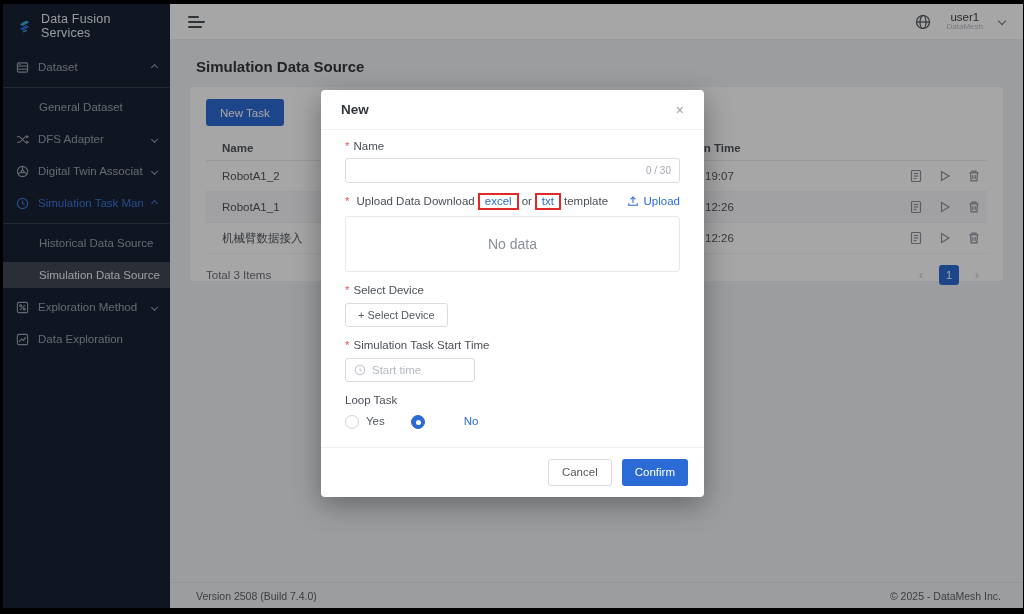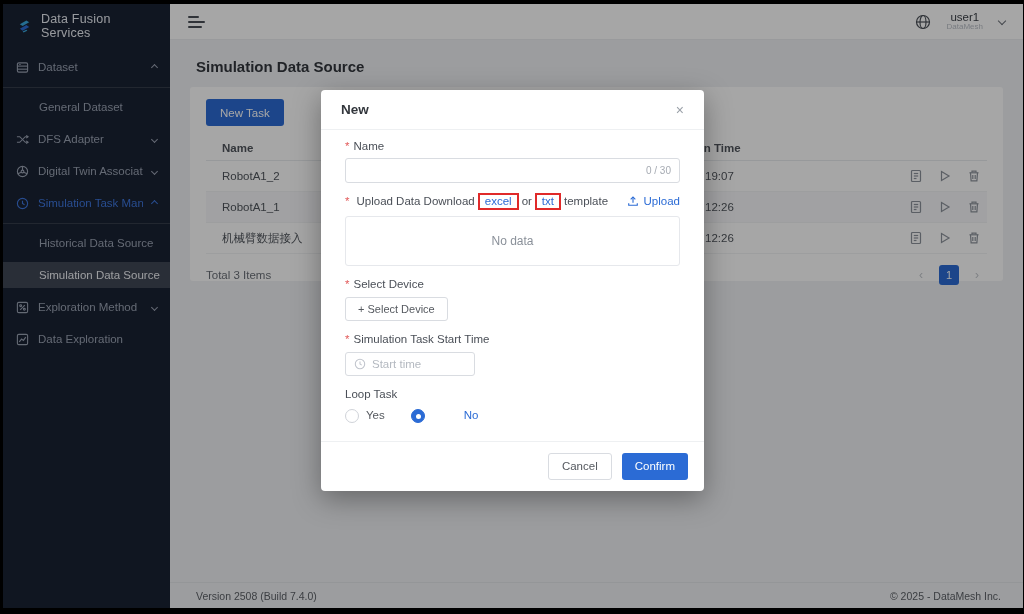--- a/index.html
+++ b/index.html
@@ -77,21 +77,21 @@
   .req { color:#e25b5b; margin-right:4px; }
   .gap { margin-top:10px; }
   .name-input { margin-top:4px; height:25px; border:1px solid #d9dce1; border-radius:3px; display:flex; align-items:center; padding:0 8px; }
   .name-input input { flex:1; border:none; outline:none; font-size:11.5px; font-family:inherit; }
   .counter { font-size:10px; color:#a6abb3;margin-left:40px; }
   .upload-row { display:flex; align-items:center; justify-content:space-between; }
   .upl-sentence { display:flex; align-items:center; flex-wrap:nowrap; font-size:11.5px; color:#4a4f57; gap:3px; }
   .link { color:#2b6bd5; cursor:pointer; }
   .redbox { border:2px solid #e02a2a; padding:0 5px; line-height:1.1; }
   .upload-btn { display:flex; align-items:center; gap:5px; color:#2b6bd5; font-size:11.5px; cursor:pointer; }
-  .nodata-box { margin-top:6px; height:50px; border:1px solid #e6e8ec; border-radius:3px; display:flex; align-items:center; justify-content:center; font-size:12px; color:#8a9099; }
+  .nodata-box { margin-top:6px; height:56px; border:1px solid #e6e8ec; border-radius:3px; display:flex; align-items:center; justify-content:center; font-size:14px; color:#8a9099; }
   .sel-device-btn { margin-top:5px; display:inline-flex; align-items:center; height:24px; padding:0 12px; border:1px solid #d9dce1; border-radius:3px; background:#fff; font-size:11px; color:#55595f; cursor:pointer; font-family:inherit; }
   .time-input { margin-top:5px; width:130px; height:24px; border:1px solid #d9dce1; border-radius:3px; display:flex; align-items:center; gap:6px; padding:0 8px; }
   .time-input input { flex:1; width:60px; border:none; outline:none; font-size:11.5px; font-family:inherit; }
   .time-input input::placeholder { color:#b4b9c0; }
   .radio-row { margin-top:7px; display:flex; align-items:center; gap:26px; }
   .radio { display:flex; align-items:flex-start; gap:7px; font-size:11.5px; color:#55595f; cursor:pointer; }
   .rdot { width:14px; height:14px; border-radius:50%; border:1px solid #d0d3d9; background:#fff; }
   .radio.sel .rdot { border-color:#2b6bd5; background:#2b6bd5; position:relative; }
   .radio.sel .rdot::after { content:""; position:absolute; left:4.5px; top:4.5px; width:5px; height:5px; border-radius:50%; background:#fff; }
   .radio.sel span.rlbl { color:#2b6bd5;padding-left:32px; }

